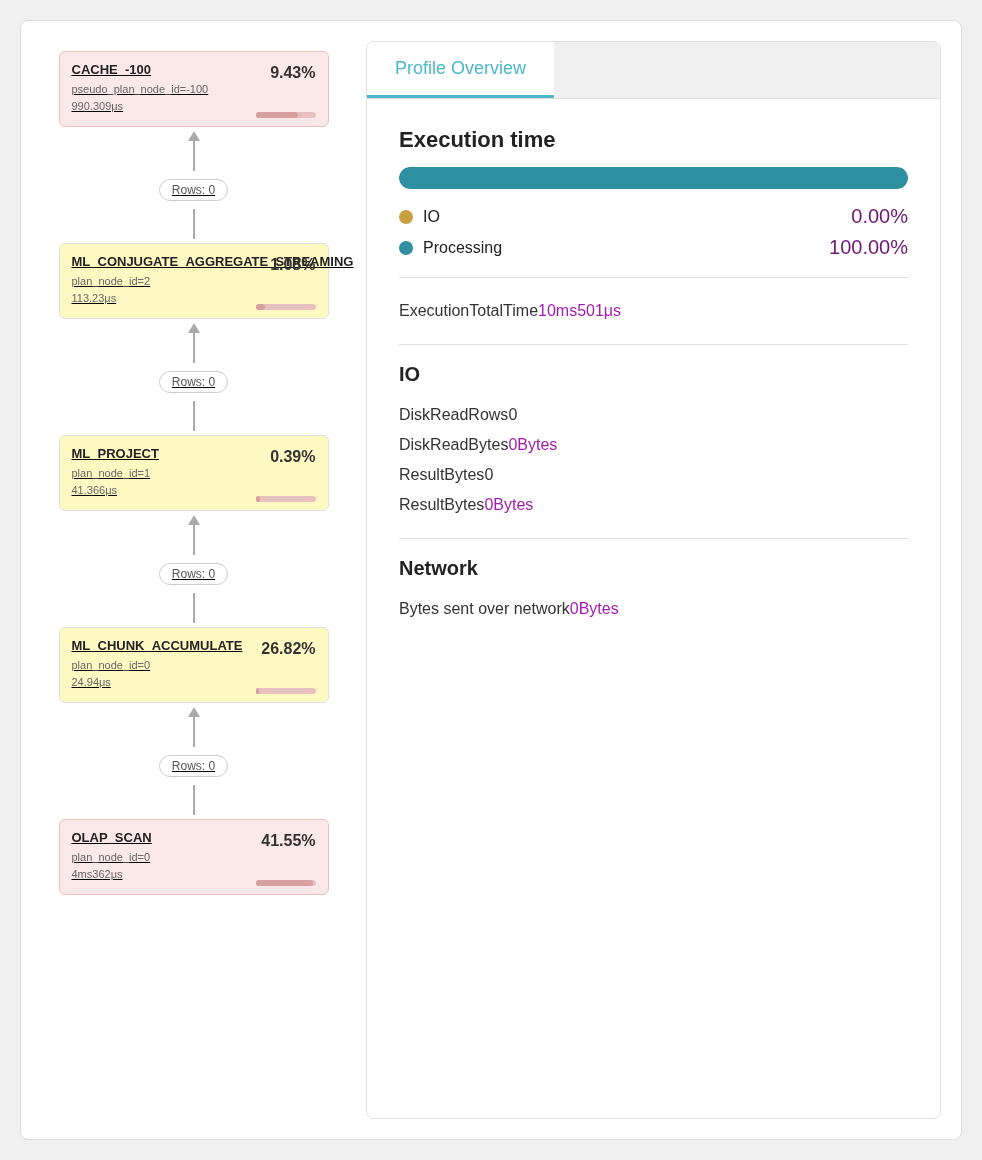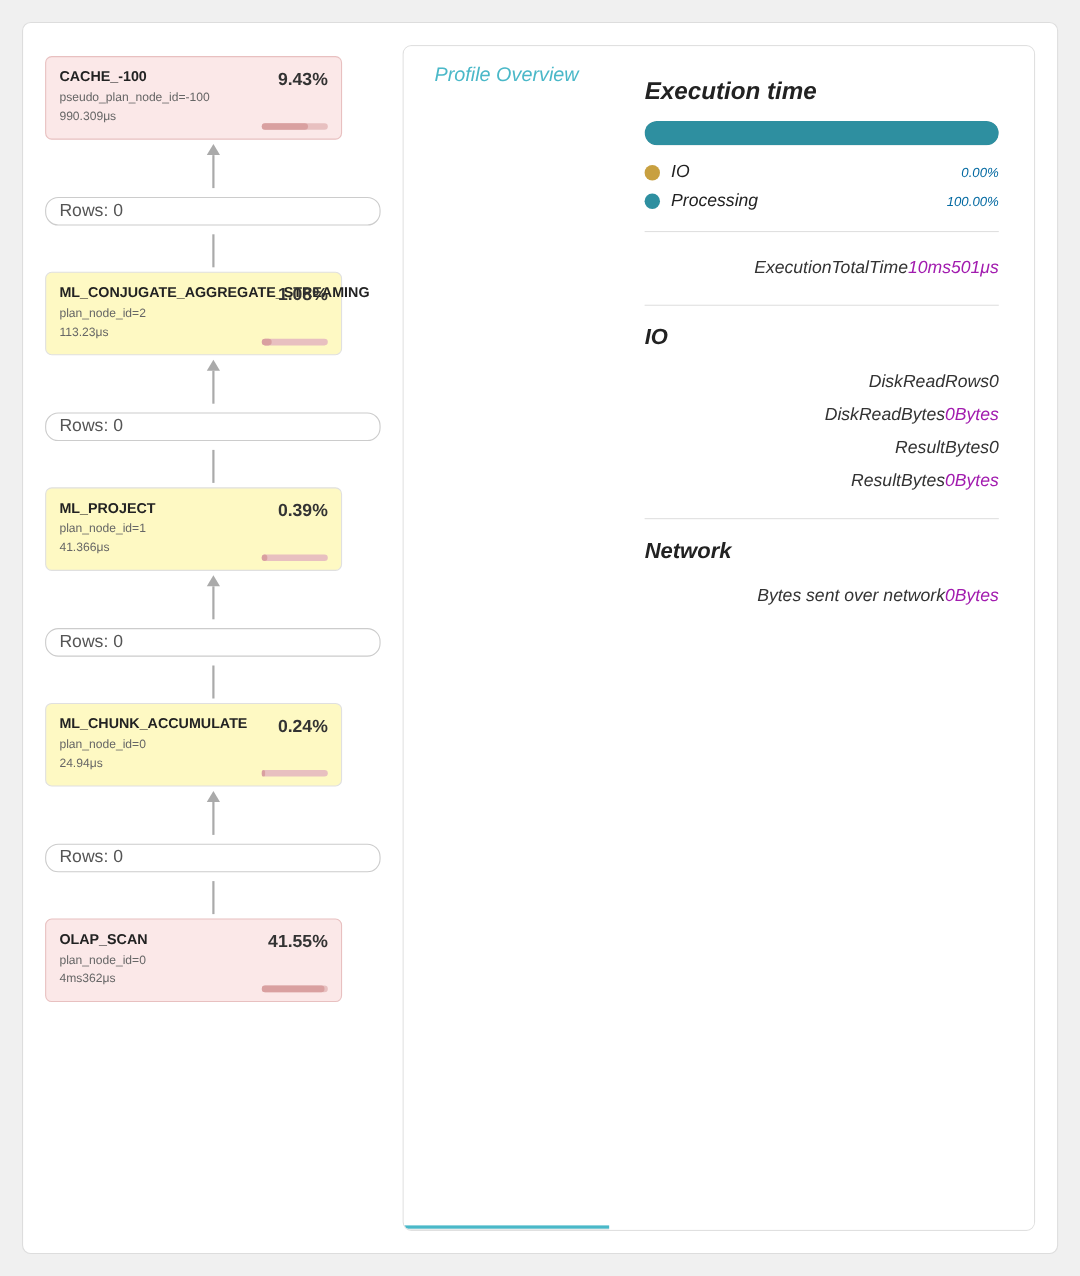--- a/index.html
+++ b/index.html
@@ -23,21 +23,23 @@
       flex-direction: row;
       gap: 20px;
     }
 
     
     .left-panel {
       width: 305px;
       flex-shrink: 0;
       display: flex;
       flex-direction: column;
+      align-items: center;
       padding-top: 10px;
+      text-decoration: underline;
     }
 
     .node-card {
       width: 270px;
       border: 1px solid #e0e0e0;
       border-radius: 6px;
       background: #fef9c3;
       padding: 10px 12px 12px;
       position: relative;
     }
@@ -94,34 +96,33 @@
       height: 0;
       border-left: 6px solid transparent;
       border-right: 6px solid transparent;
       border-bottom: 10px solid #aaa;
     }
     .rows-badge {
       background: #fff;
       border: 1px solid #ccc;
       border-radius: 12px;
       padding: 3px 12px;
-      font-size: 16px;
+      font-size: 12px;
       color: #555;
       margin: 4px 0;
     }
 
     
     .right-panel {
       flex: 1;
       border: 1px solid #e0e0e0;
       border-radius: 8px;
       overflow: hidden;
       display: flex;
-      flex-direction: row;
-      font-style: italic;
+      flex-direction: column;
     }
 
     .tabs-row {
       display: flex;
       flex-direction: row;
       border-bottom: 1px solid #e0e0e0;
       background: #f8f8f8;
     }
     .tab {
       padding: 16px 28px;
@@ -183,36 +184,35 @@
       width: 14px;
       height: 14px;
       border-radius: 50%;
       flex-shrink: 0;
     }
     .legend-label {
       font-size: 16px;
       color: #222;
     }
     .legend-value {
-      font-size: 12px;
-      color: #0369a1;
+      font-size: 20px;
+      color: #701a75;
     }
 
     .divider {
       border: none;
       border-top: 1px solid #e0e0e0;
       margin: 18px 0;
     }
 
     .stat-row {
       display: flex;
-      justify-content: flex-end;
+      justify-content: flex-start;
       align-items: center;
       padding: 6px 0;
-      margin-left: 24px;
     }
     .stat-label {
       font-size: 16px;
       color: #333;
     }
     .stat-value {
       font-size: 16px;
       color: #a21caf;
     }
     .stat-value.dark {
@@ -296,21 +296,21 @@
     <div class="arrow-container">
       <div class="arrow-line"></div>
     </div>
 
     <div class="node-card">
       <div class="node-card-title">ML_CHUNK_ACCUMULATE</div>
       <div class="node-card-sub">
         <span>plan_node_id=0</span><br>
         <span>24.94μs</span>
       </div>
-      <div class="node-card-percent">0.24%</div>
+      <div class="node-card-percent">26.82%</div>
       <div class="node-card-bar">
         <div class="node-card-bar-inner" style="width:5%; background:#d9a0a0;"></div>
       </div>
     </div>
 
     <div class="arrow-container">
       <div class="arrow-head"></div>
       <div class="arrow-line"></div>
     </div>
     <div class="rows-badge">Rows: 0</div>

